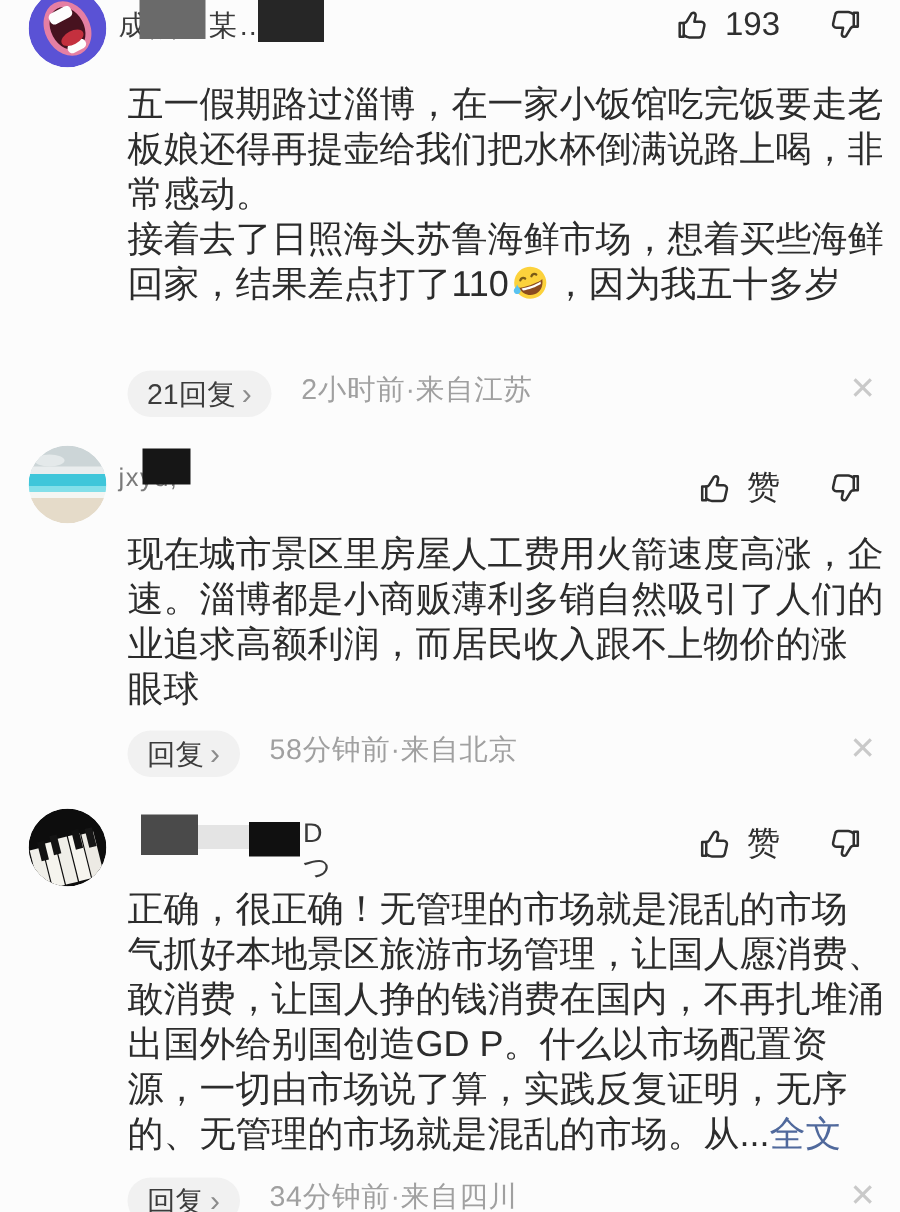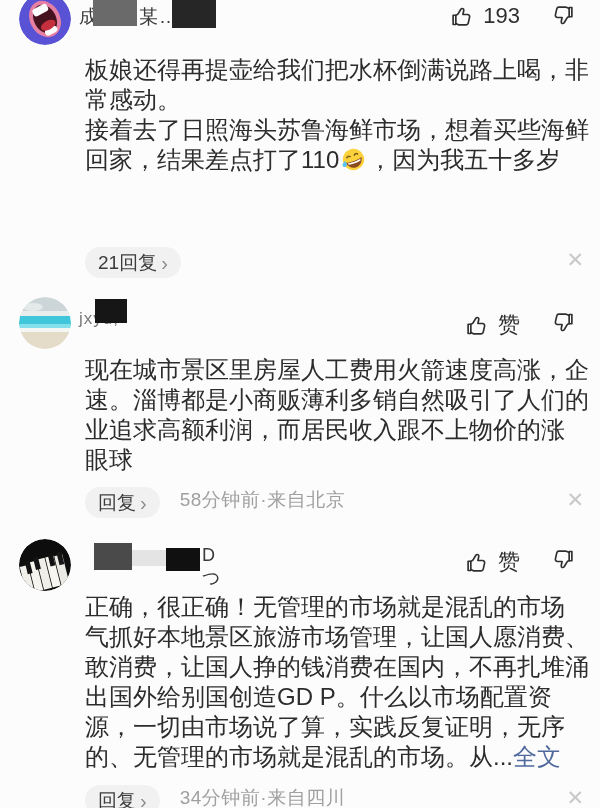--- a/index.html
+++ b/index.html
@@ -20,21 +20,21 @@
 
   .uname-wrap{position:absolute;left:79px;height:34px;}
   #c1 .uname-wrap{top:4px;}
   #c2 .uname-wrap{top:12px;}
   #c3 .uname-wrap{top:4px;}
   .uname{font-size:19px;color:#3a3a3a;letter-spacing:1px;}
   #c2 .uname{font-size:17px;color:#7a7a7a;}
   .peek{font-size:18px;color:#3a3a3a;position:absolute;top:2px;}
   .ublock{position:absolute;display:block;}
 
-  .actions{position:absolute;display:flex;}
+  .actions{position:absolute;display:flex;align-items:center;}
   #c1 .actions{top:3px;right:25px;}
   #c2 .actions{top:13px;right:25px;}
   #c3 .actions{top:8px;right:25px;}
   .like{display:flex;align-items:center;gap:8px;cursor:pointer;background:none;border:none;padding:0;}
   .like-lbl{font-size:22px;color:#2f2f2f;}
   .dislike{margin-left:30px;cursor:pointer;background:none;border:none;padding:0;display:flex;}
   .thumb{width:25px;height:25px;color:#2f2f2f;}
   .thumb.down{transform:rotate(180deg);}
 
   .bodytext{position:absolute;left:85px;width:510px;}
@@ -89,40 +89,42 @@
         <span class="like-lbl">193</span>
       </button>
       <button class="dislike">
         <svg class="thumb down" viewBox="0 0 24 24" fill="none" stroke="currentColor" stroke-width="1.6" stroke-linecap="round" stroke-linejoin="round">
           <path d="M3 10.8h2.6v8.9H3z"></path>
           <path d="M5.6 18.6l2 1.1c.5.3 1 .4 1.6.4h6.2c1 0 1.9-.7 2.1-1.7l1.3-5.8c.3-1.3-.7-2.5-2-2.5h-4.4l.8-3.9c.2-1-.5-1.9-1.5-1.9-.5 0-1 .3-1.3.7L7.6 9.7c-.5.7-1.2 1.1-2 1.1"></path>
         </svg>
       </button>
     </div>
     <div class="bodytext">
+      <div class="line">五一假期路过淄博，在一家小饭馆吃完饭要走老</div>
       <div class="line">板娘还得再提壶给我们把水杯倒满说路上喝，非</div>
       <div class="line">常感动。</div>
       <div class="line">接着去了日照海头苏鲁海鲜市场，想着买些海鲜</div>
       <div class="line">
         <span>回家，结果差点打了110</span><span class="emoji"><svg viewBox="0 0 24 24">
               <g transform="rotate(-20 12 12)">
                 <circle cx="12" cy="12" r="9.5" fill="#fcd23c"></circle>
                 <path d="M4.5 12.3c2 1.3 13 1.3 15 0-1 4.7-4 7-7.5 7s-6.5-2.3-7.5-7z" fill="#8a4b20"></path>
                 <path d="M6 13.4c3 .8 9 .8 12 0l-.4 1.5c-3 .7-8.2.7-11.2 0z" fill="#fff"></path>
                 <path d="M7 8.6c.8-1.1 2.2-1.1 3 0M14 8.6c.8-1.1 2.2-1.1 3 0" stroke="#7a5b16" stroke-width="1.4" fill="none" stroke-linecap="round"></path>
                 <path d="M4.4 10.2c-1.4 2-3.1 1.6-3.3 3.5-.1 1.2.9 2.1 2 2.1 1.2 0 2.1-1 2-2.2-.1-1.4-.9-1.7-.7-3.4z" fill="#59c2f0"></path>
               </g>
             </svg></span><span>，因为我五十多岁</span>
       </div>
     </div>
     <div class="footer">
       <button class="pill">
         <span>21回复</span>
         <span class="chev">›</span>
       </button>
+      <span class="meta">2小时前·来自江苏</span>
       <button class="close">
         <span>✕</span>
       </button>
     </div>
   </section>
 
   <section class="comment" id="c2">
     <div class="avatar">
       <svg viewBox="0 0 52 52">
         <defs>

